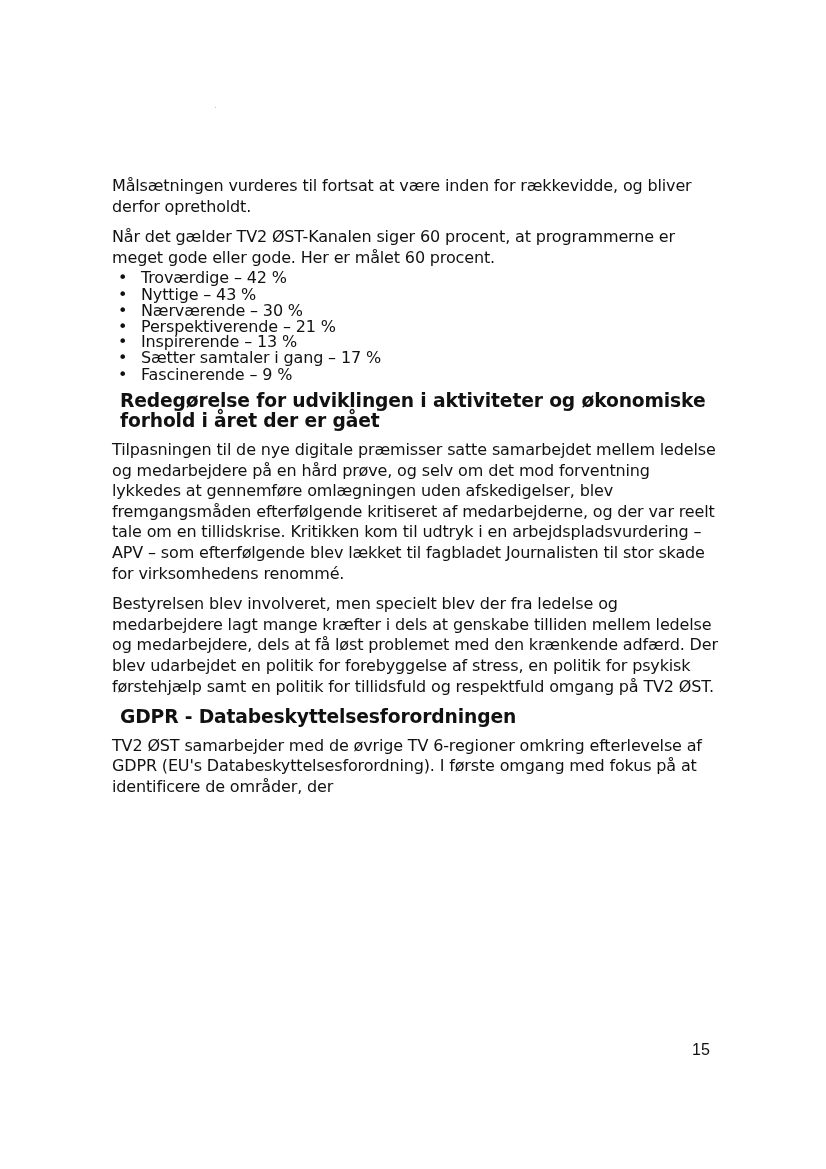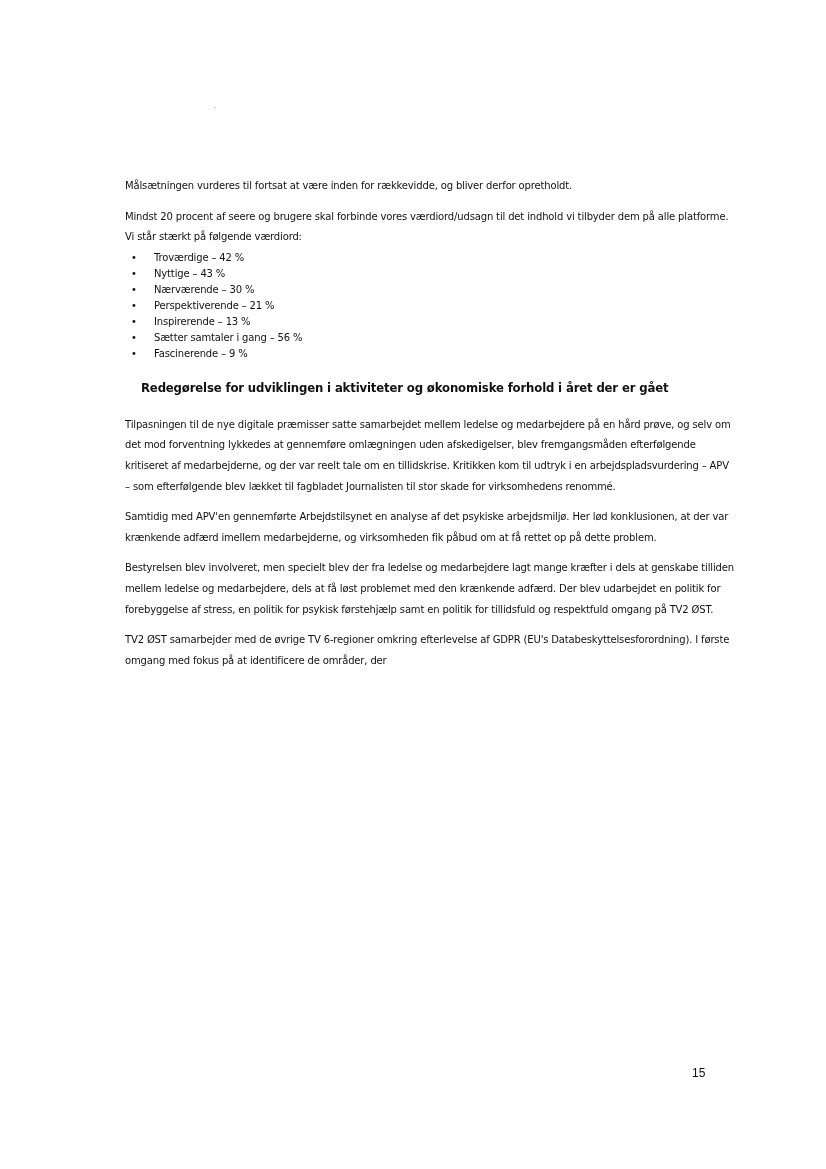--- a/index.html
+++ b/index.html
@@ -1,50 +1,50 @@
 <!DOCTYPE html>
 <html><head>
 <meta charset="utf-8">
 <style>
   html, body { margin: 0; padding: 0; background: #ffffff; }
   body { width: 826px; height: 1169px; position: relative; overflow: hidden;
          font-family: "DejaVu Sans", sans-serif; color: #111; }
-  .page { position: absolute; left: 125px; top: 176px; width: 610px; font-size: 10px; letter-spacing: -0.15px; }
+  .page { position: absolute; left: 112px; top: 176px; width: 610px; font-size: 16px; letter-spacing: -0.15px; }
   .p { margin: 0 0 10px 0; line-height: 20.6px; }
-  .h { margin: 16px; line-height: 20.6px; font-weight: bold; }
+  .h { margin: 8px; line-height: 20.6px; font-weight: bold; }
   ul.b { margin: -8px 0 7px 0; padding: 0; list-style: none; }
   ul.b li { position: relative; padding-left: 29px; line-height: 16.2px; }
   ul.b li .dot { position: absolute; left: 6px; top: 0; }
-  .pnum { position: absolute; left: 692px; top: 1066px; font-family: "Liberation Sans", sans-serif; font-size: 12px; }
+  .pnum { position: absolute; left: 692px; top: 1041px; font-family: "Liberation Sans", sans-serif; font-size: 16px; }
   .speck { position: absolute; left: 215px; top: 107px; width: 1px; height: 1px; background: #bbb; }
 </style>
 </head>
 <body>
 
 <div class="speck"></div>
 
 <div class="page">
   <p class="p">Målsætningen vurderes til fortsat at være inden for rækkevidde, og bliver derfor opretholdt.</p>
-  <p class="p">Mindst 20 procent af seere og brugere skal forbinde vores værdiord/udsagn til det indhold vi tilbyder dem på alle platforme. Vi står stærkt på følgende værdiord:</p>
+  <p class="p">Når det gælder TV2 ØST-Kanalen siger 60 procent, at programmerne er meget gode eller gode. Her er målet 60 procent.</p>
 
   <ul class="b">
     <li><span class="dot">•</span><span>Troværdige – 42 %</span></li>
     <li><span class="dot">•</span><span>Nyttige – 43 %</span></li>
     <li><span class="dot">•</span><span>Nærværende – 30 %</span></li>
     <li><span class="dot">•</span><span>Perspektiverende – 21 %</span></li>
   </ul>
 
 
   <ul class="b">
     <li><span class="dot">•</span><span>Inspirerende – 13 %</span></li>
-    <li><span class="dot">•</span><span>Sætter samtaler i gang – 56 %</span></li>
+    <li><span class="dot">•</span><span>Sætter samtaler i gang – 17 %</span></li>
     <li><span class="dot">•</span><span>Fascinerende – 9 %</span></li>
   </ul>
 
   <h3 class="h">Redegørelse for udviklingen i aktiviteter og økonomiske forhold i året der er gået</h3>
   <p class="p">Tilpasningen til de nye digitale præmisser satte samarbejdet mellem ledelse og medarbejdere på en hård prøve, og selv om det mod forventning lykkedes at gennemføre omlægningen uden afskedigelser, blev fremgangsmåden efterfølgende kritiseret af medarbejderne, og der var reelt tale om en tillidskrise. Kritikken kom til udtryk i en arbejdspladsvurdering – APV – som efterfølgende blev lækket til fagbladet Journalisten til stor skade for virksomhedens renommé.</p>
-  <p class="p">Samtidig med APV'en gennemførte Arbejdstilsynet en analyse af det psykiske arbejdsmiljø. Her lød konklusionen, at der var krænkende adfærd imellem medarbejderne, og virksomheden fik påbud om at få rettet op på dette problem.</p>
   <p class="p">Bestyrelsen blev involveret, men specielt blev der fra ledelse og medarbejdere lagt mange kræfter i dels at genskabe tilliden mellem ledelse og medarbejdere, dels at få løst problemet med den krænkende adfærd. Der blev udarbejdet en politik for forebyggelse af stress, en politik for psykisk førstehjælp samt en politik for tillidsfuld og respektfuld omgang på TV2 ØST.</p>
 
+  <h3 class="h">GDPR - Databeskyttelsesforordningen</h3>
   <p class="p">TV2 ØST samarbejder med de øvrige TV 6-regioner omkring efterlevelse af GDPR (EU's Databeskyttelsesforordning). I første omgang med fokus på at identificere de områder, der</p>
 </div>
 
 <div class="pnum">15</div>
 
 </body></html>

